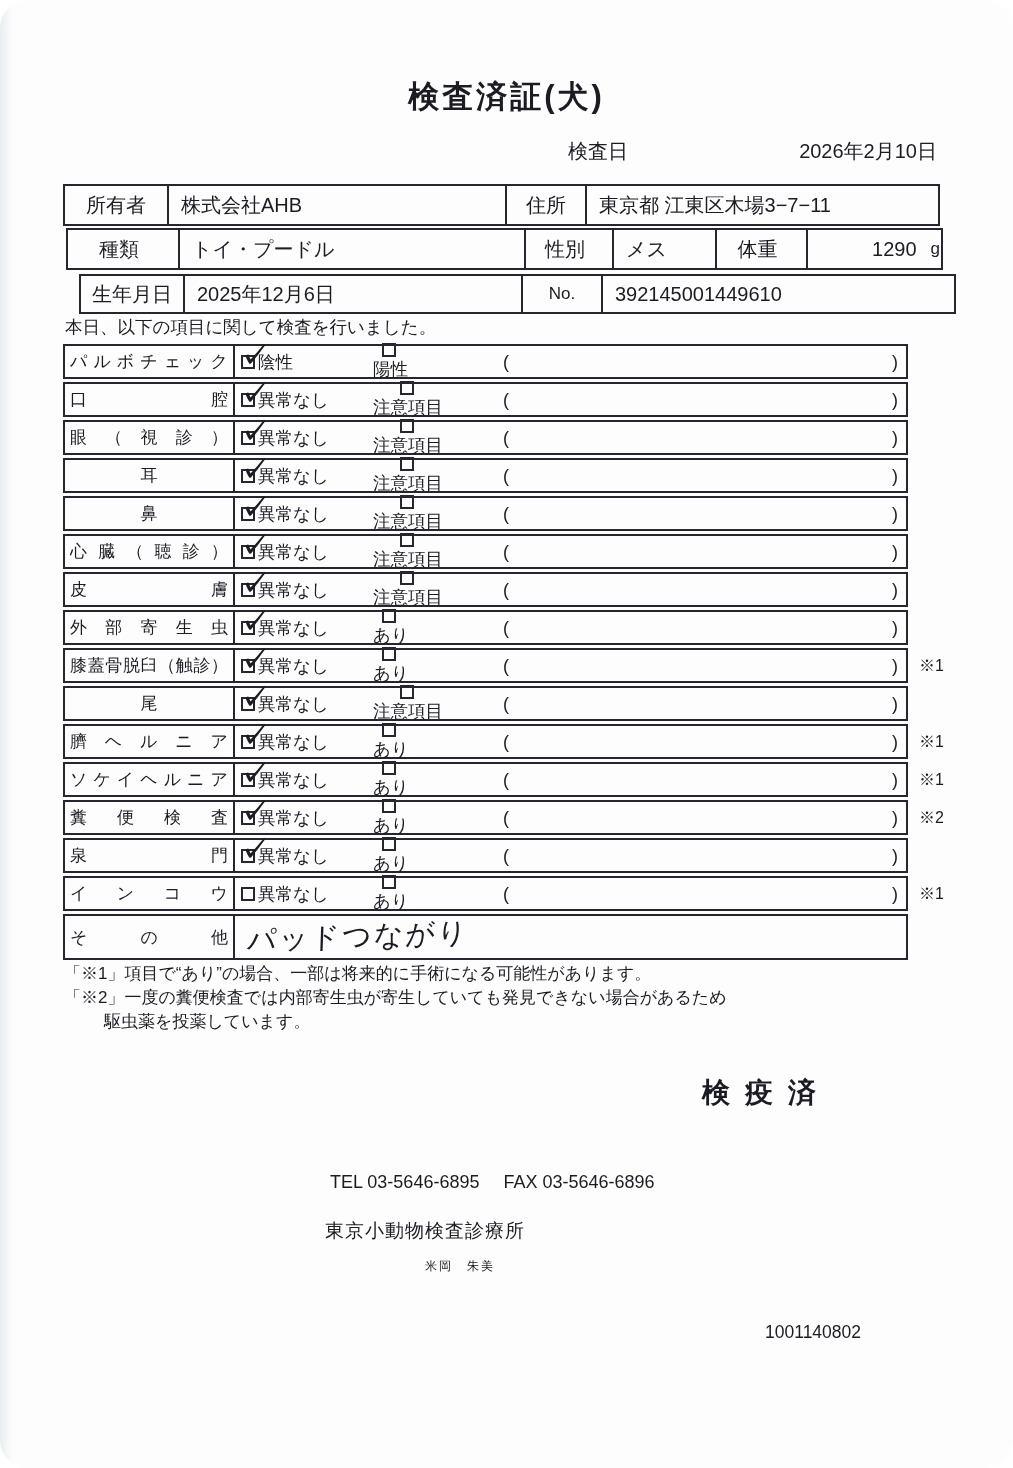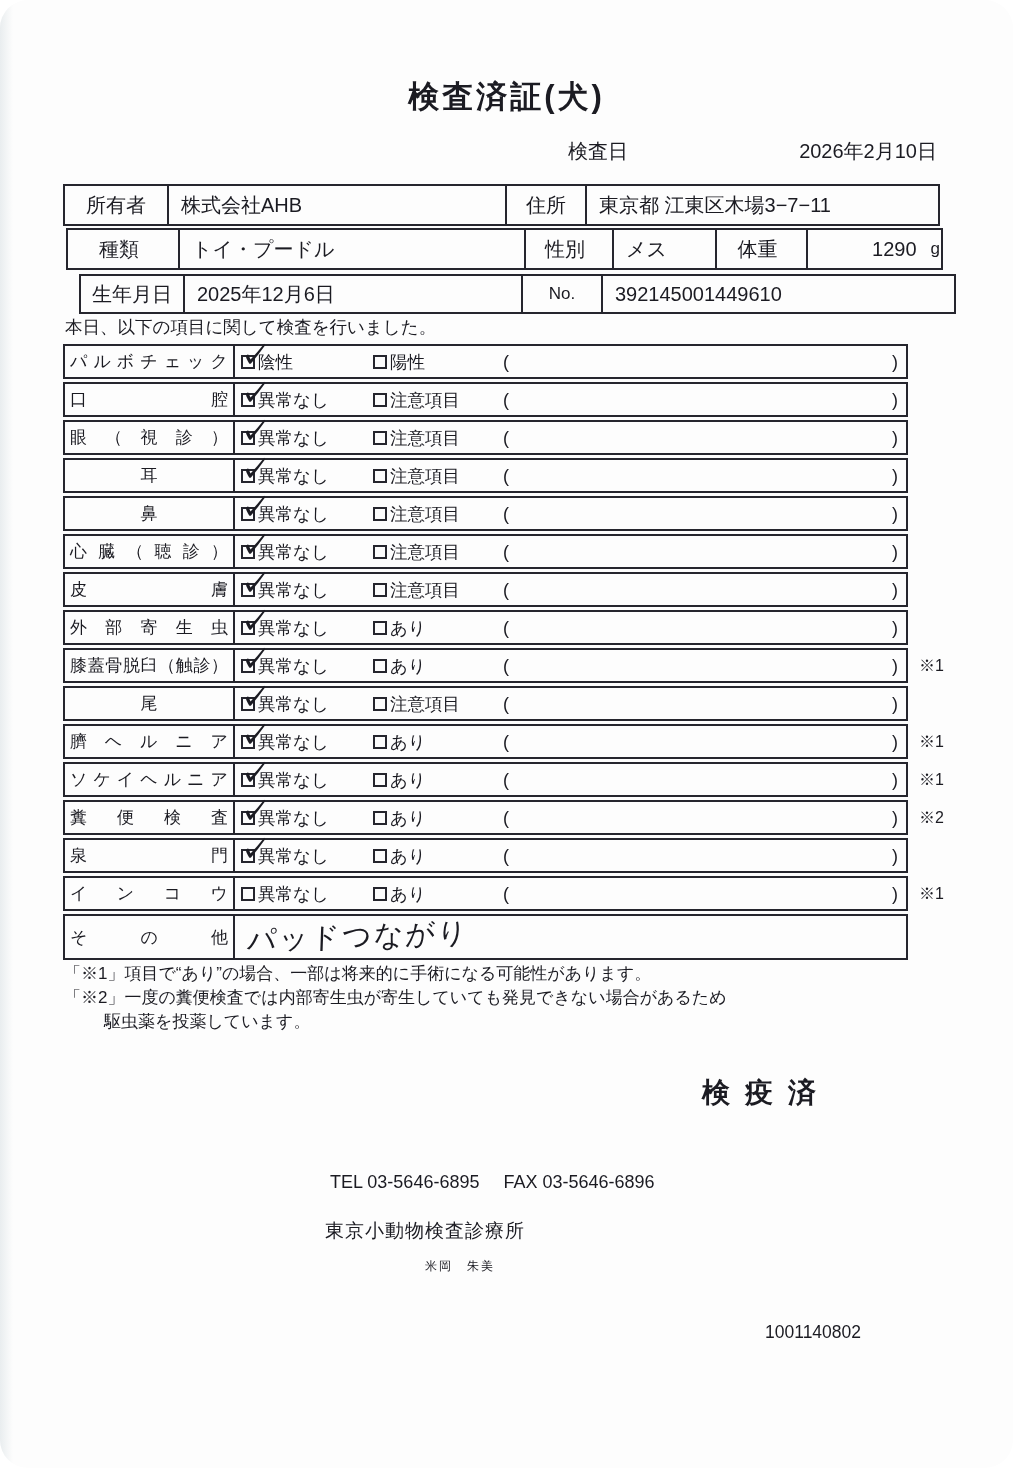--- a/index.html
+++ b/index.html
@@ -54,21 +54,21 @@
   }
   .irow.other{height:46px;}
   .ilabel{
     width:170px;border-right:2px solid var(--line);
     display:flex;align-items:center;justify-content:space-between;
     padding:0 5px;font-size:17px;font-weight:500;white-space:nowrap;
   }
   .ilabel.center{justify-content:center;}
   .ibody{flex:1;position:relative;}
   .opt{position:absolute;top:50%;transform:translateY(-50%);display:flex;align-items:center;font-size:17.5px;font-weight:500;white-space:nowrap;}
-  .opt1{left:6px;} .opt2{left:138px;}
+  .opt1{left:6px;} .opt2{left:138px;flex-direction:column;}
   .cb{
     display:inline-block;width:14px;height:14px;border:2px solid var(--line);
     margin-right:3px;position:relative;flex:0 0 auto;
   }
   .cb.on::after{
     content:"✓";position:absolute;left:-3px;top:-17px;
     font-size:28px;font-weight:700;color:var(--ink);
   }
   .paren{position:absolute;top:50%;transform:translateY(-50%);font-size:18px;}
   .paren.open{left:268px;} .paren.close{right:8px;}

